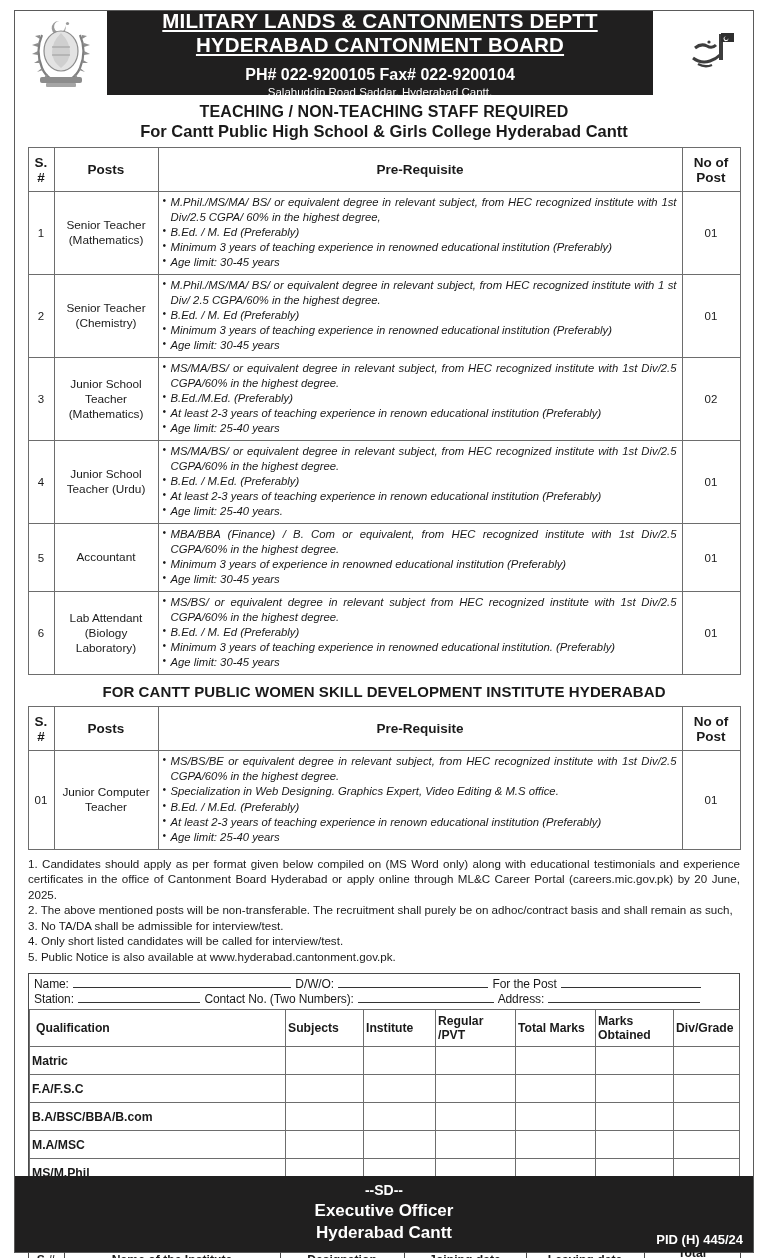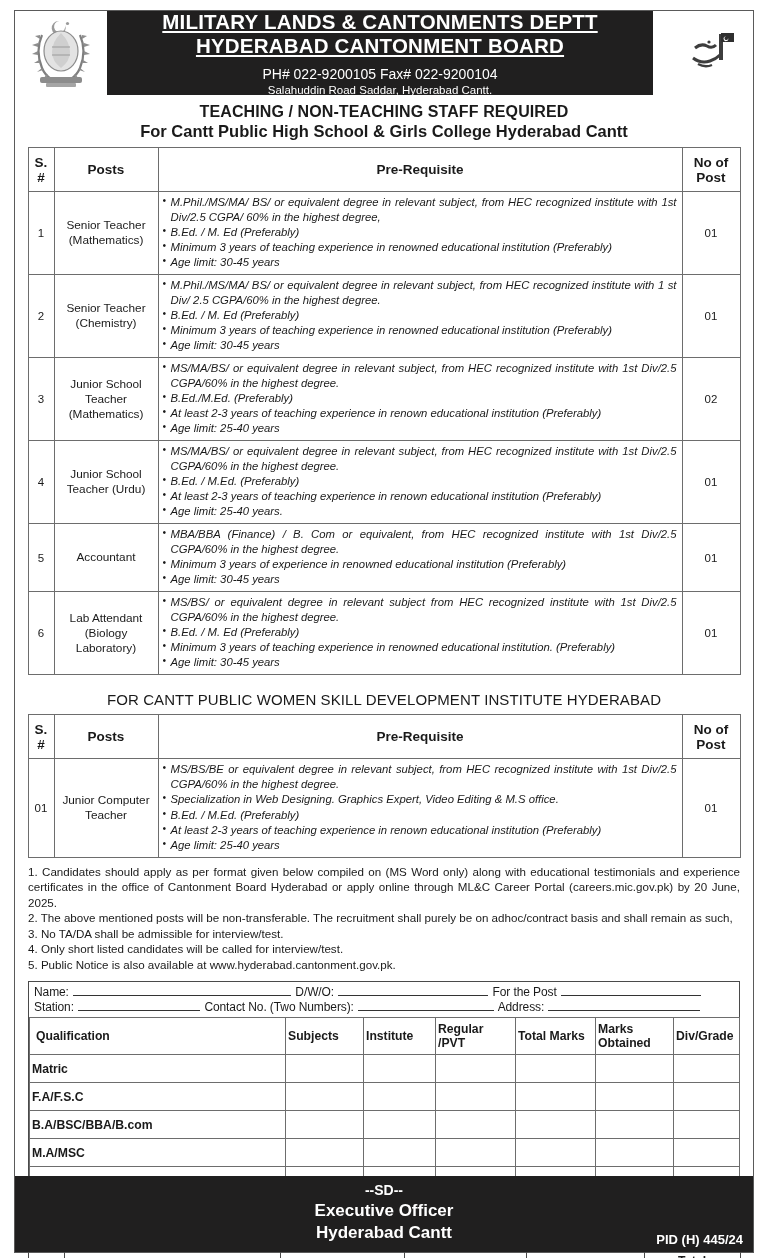--- a/index.html
+++ b/index.html
@@ -53,22 +53,22 @@
   }
   .blackbar .l1, .blackbar .l2 {
     font-size: 20.5px;
     font-weight: bold;
     letter-spacing: .2px;
     line-height: 1.17;
     text-decoration: underline;
     text-underline-offset: 2px;
   }
   .blackbar .l3 {
-    font-size: 14px;
-    font-weight: normal;
+    font-size: 16px;
+    font-weight: bold;
     margin-top: 8px;
     line-height: 1.25;
   }
   .blackbar .l4 {
     font-size: 11.5px;
     font-weight: normal;
     line-height: 1.3;
   }
 
   
@@ -81,22 +81,22 @@
   }
   .t2 {
     text-align: center;
     font-size: 16.5px;
     font-weight: bold;
     margin: 0 0 6px 0;
   }
   .t3 {
     text-align: center;
     font-size: 15px;
-    font-weight: normal;
-    margin: 16px 0 6px 0;
+    font-weight: bold;
+    margin: 8px 0 6px 0;
     letter-spacing: .1px;
   }
 
   
   .posts {
     width: 712px;
     margin: 0 auto;
     border-collapse: collapse;
     table-layout: fixed;
   }

